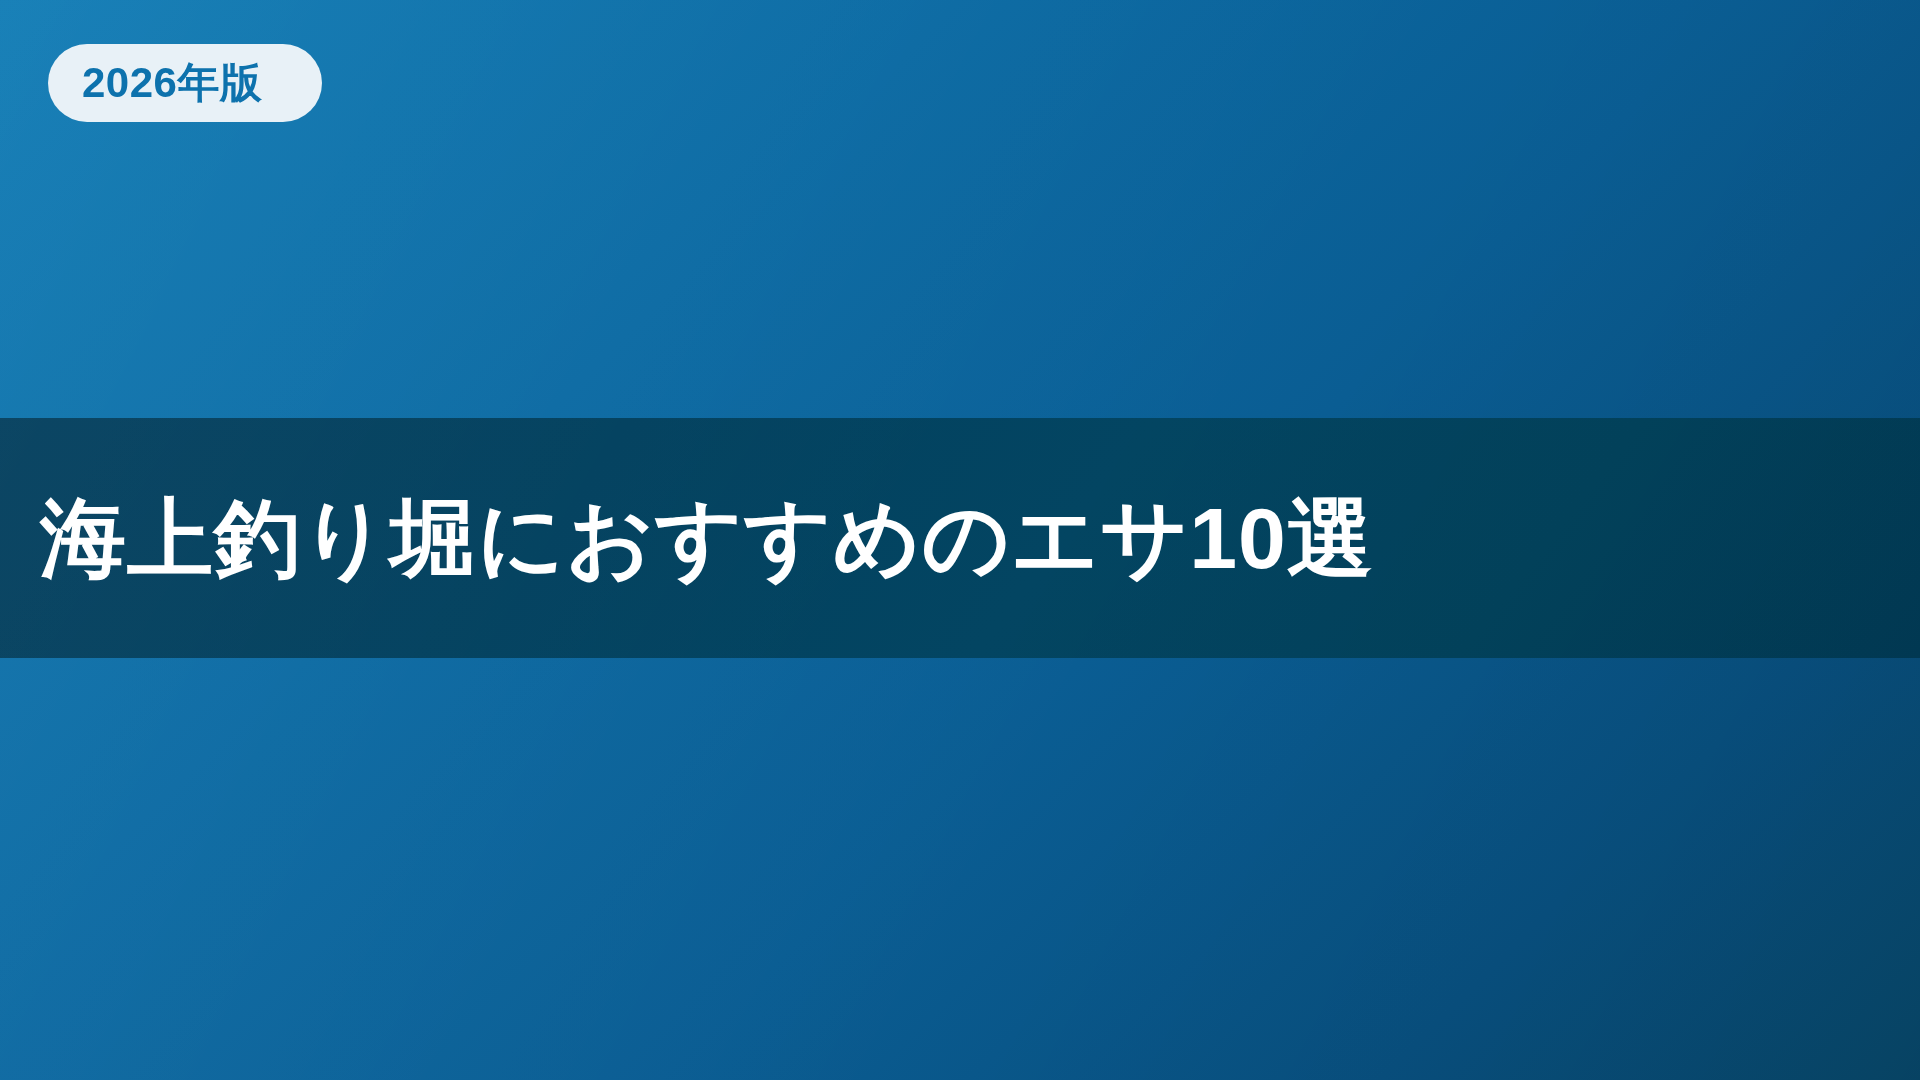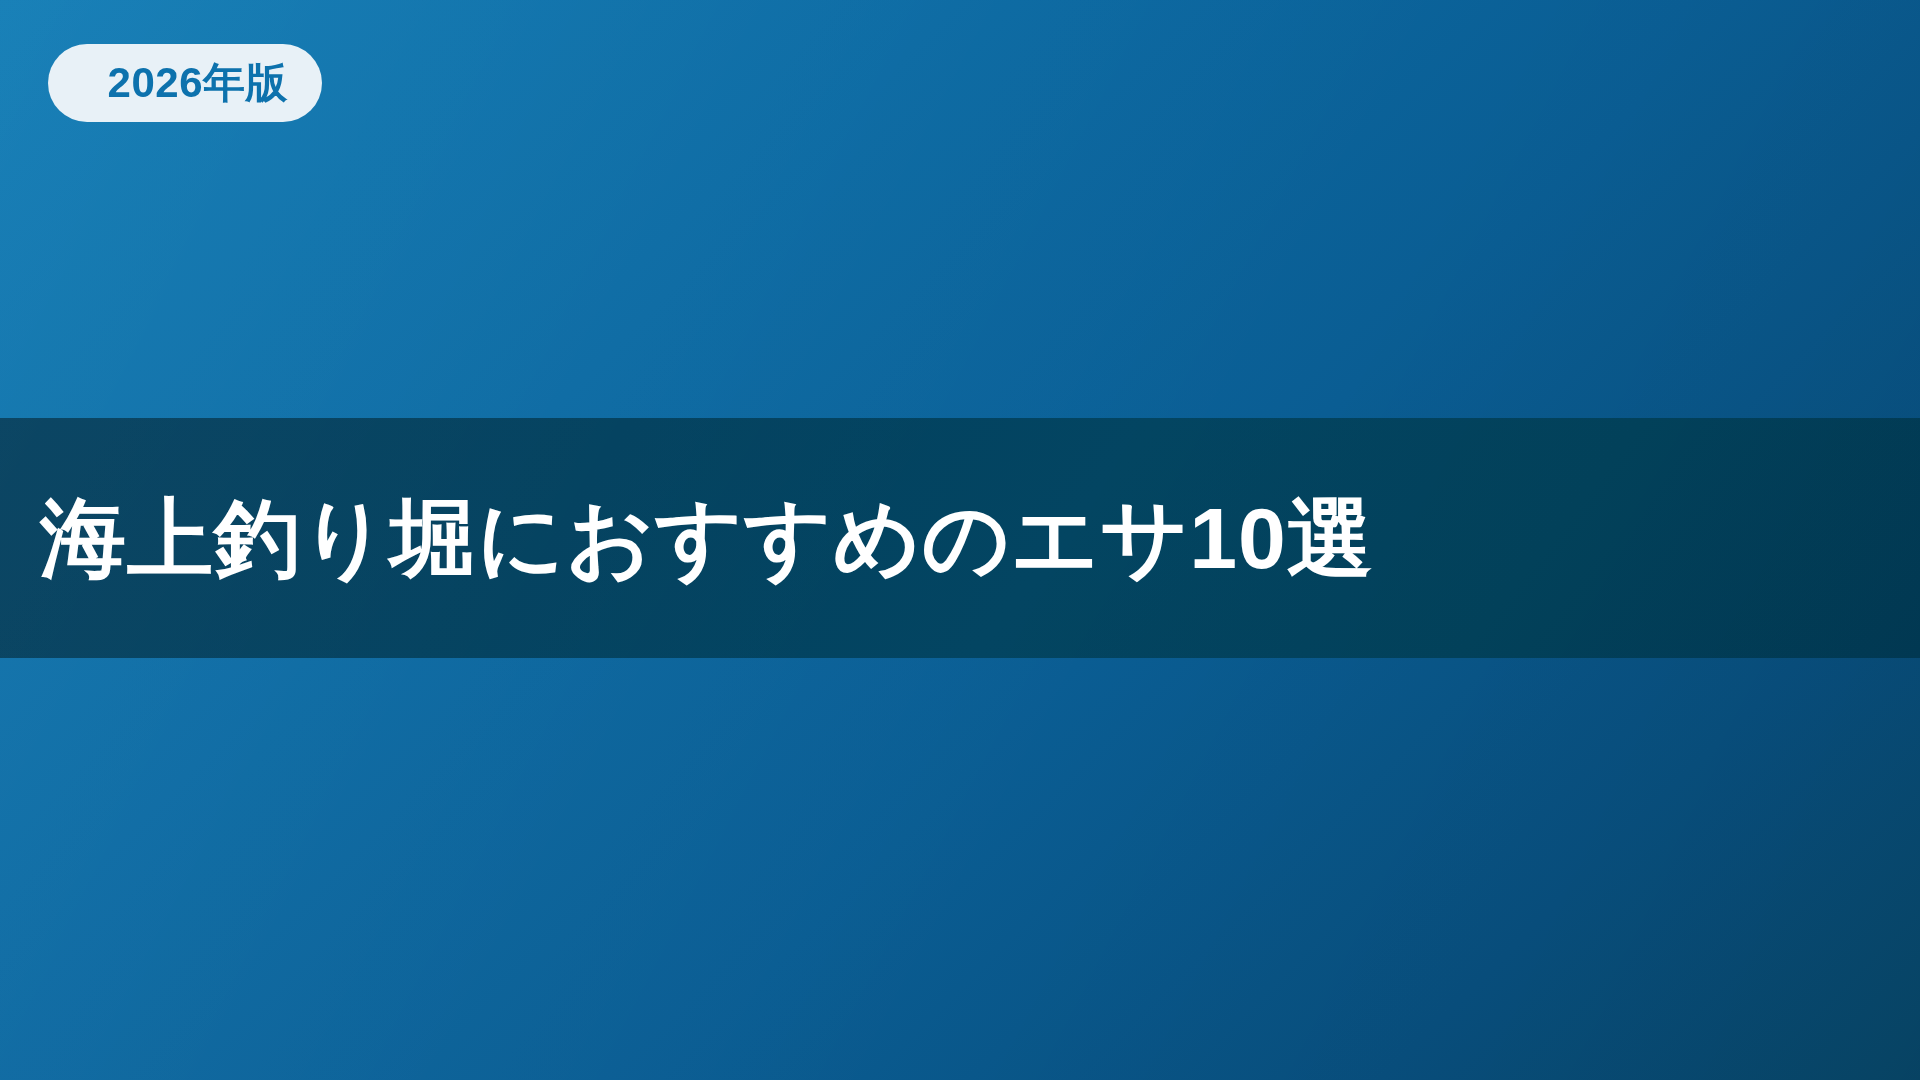--- a/index.html
+++ b/index.html
@@ -35,21 +35,21 @@
   #year-badge {
     position: absolute;
     left: 48px;
     top: 44px;
     height: 78px;
     min-width: 274px;
     box-sizing: border-box;
     padding: 0 34px;
     display: flex;
     align-items: center;
-    justify-content: flex-end;
+    justify-content: flex-start;
     background: #e8f1f7;
     border-radius: 39px;
     z-index: 3;
   }
 
   #year-badge-label {
     font-size: 42px;
     font-weight: 700;
     color: #0d72ad;
     letter-spacing: 0.5px;

